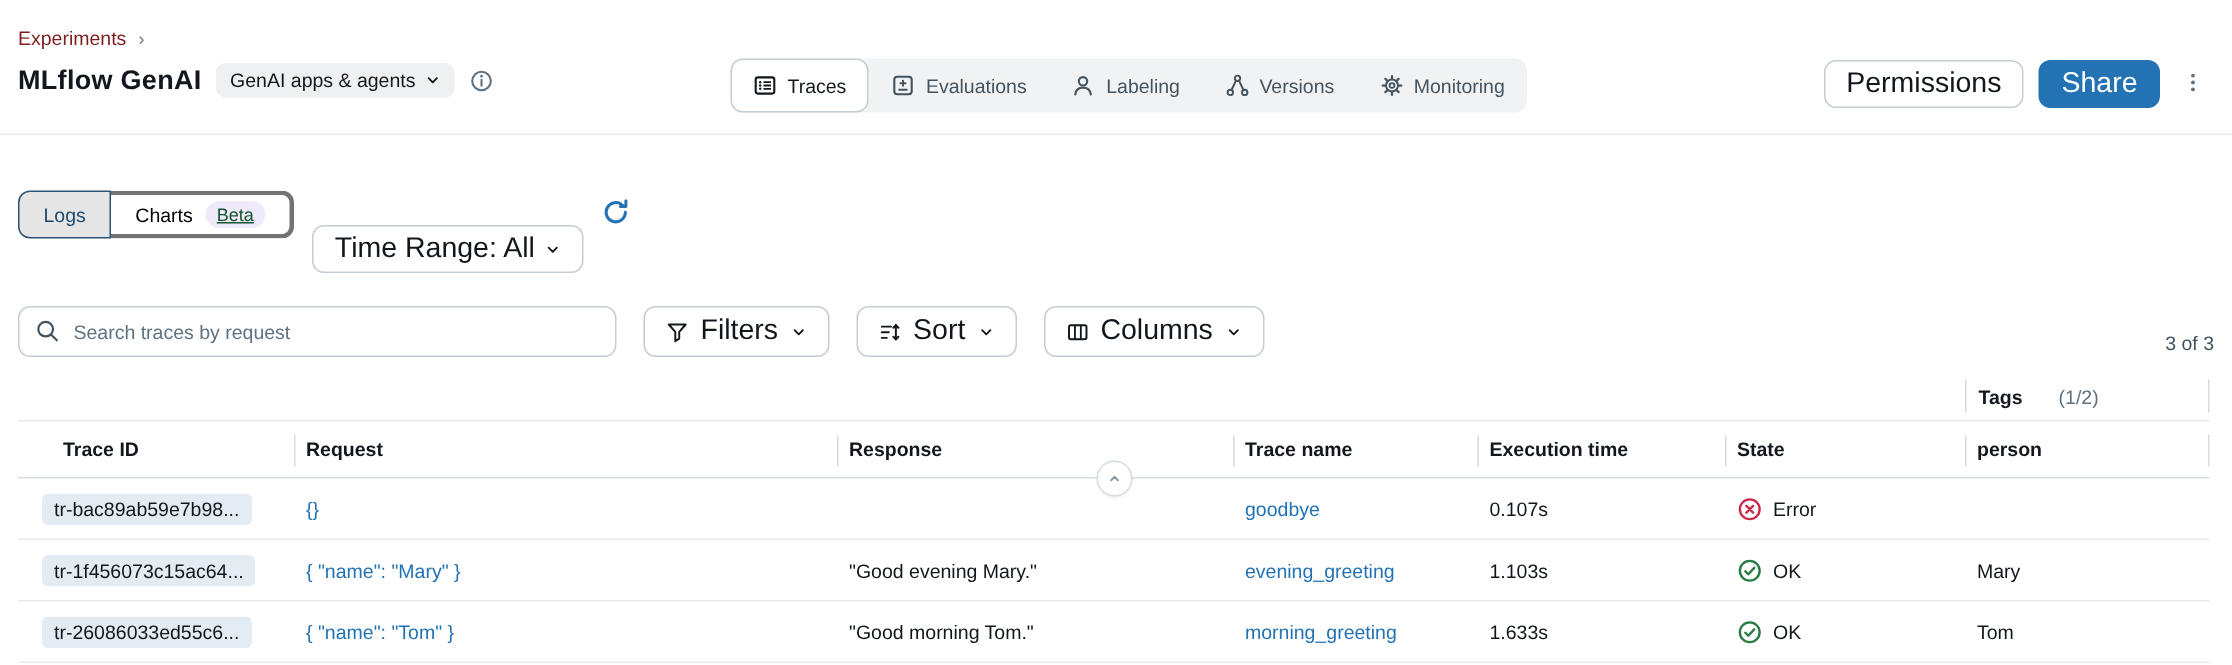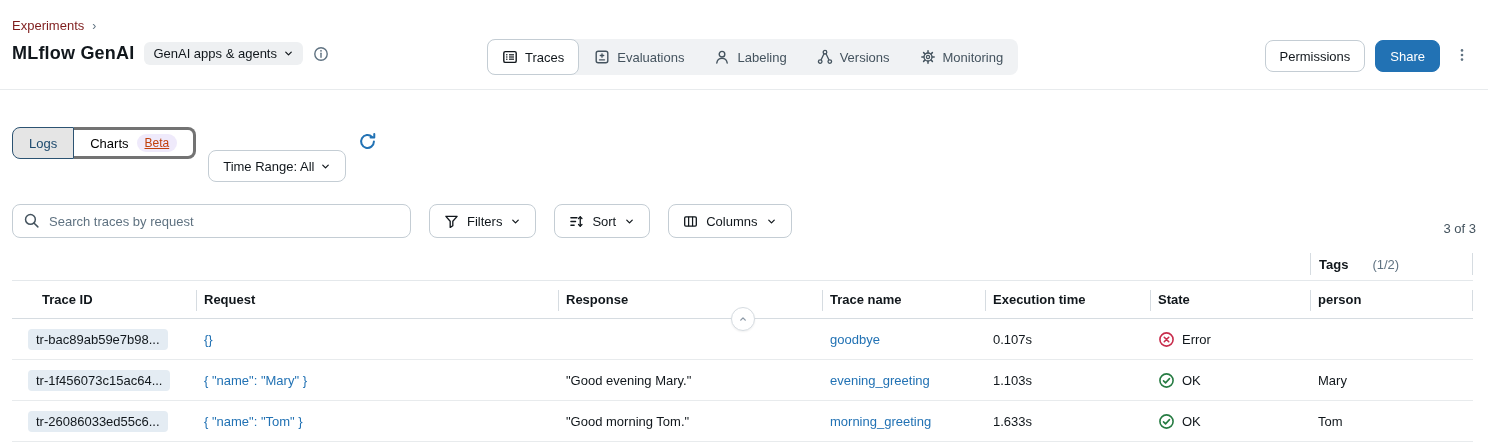--- a/index.html
+++ b/index.html
@@ -20,34 +20,34 @@
   .muted-ic { color: #5F7281; }
 
   .center-tabs { position: absolute; left: 487px; top: 39px; display: flex; align-items: stretch;
     background: #F0F2F4; border-radius: 8px; height: 36px; }
   .tab { display: flex; align-items: center; gap: 7px; padding: 0 14px; color: #44535E;
     cursor: pointer; border-radius: 8px; border: 1px solid transparent; }
   .tab.active { background: #fff; border-color: #C4CDD4; color: #11171C; font-weight: 500; }
 
   .header-actions { position: absolute; right: 14px; top: 40px; display: flex; align-items: center; gap: 10px; }
   .btn { display: inline-flex; align-items: center; gap: 6px; height: 32px; padding: 0 14px;
-    border: 1px solid #C4CDD4; border-radius: 8px; background: #fff; font-size: 13px;
+    border: 1px solid #C4CDD4; border-radius: 8px; background: #fff; font-size: 19px;
     color: #11171C; cursor: pointer; font-family: inherit; }
   .btn-primary { background: #2272B4; border-color: #2272B4; color: #fff; font-weight: 500; }
   .kebab { border: none; background: none; padding: 2px 4px; cursor: pointer; }
 
   
   .toolbar-row1 { margin: 14px 12px 0; display: flex; align-items: center; }
   .seg-group { display: flex; }
   .seg { height: 32px; display: inline-flex; align-items: center; gap: 8px; padding: 0 16px;
     border: 3px solid #737373; background: #fff; cursor: pointer; font-family: inherit; font-size: 13px; }
   .seg.first { border-radius: 8px 0 0 8px; }
   .seg.last { border-radius: 0 8px 8px 0; border-left: none; }
   .seg.active { background: #e5e5e5; border: 1px solid #2C5372; color: #1D4A6E; font-weight: 500; }
-  .beta-pill { background: #EFEAFB; color: #c2410c; border-radius: 10px; padding: 2px 8px; font-size: 12px; text-decoration: underline; }
+  .beta-pill { background: #EFEAFB; color: #14532d; border-radius: 10px; padding: 2px 8px; font-size: 12px; text-decoration: underline; }
   .time-range { margin-left: 12px; margin-top: 46px; }
   .refresh-btn { margin-left: 12px; border: none; background: none; cursor: pointer; color: #2272B4; }
 
   .toolbar-row2 { margin: 22px 12px 0 12px; display: flex; align-items: center; }
   .search-box { position: relative; width: 399px; height: 34px; }
   .search-box input { width: 100%; height: 100%; border: 1px solid #C4CDD4; border-radius: 8px;
     padding: 0 10px 0 36px; font-family: inherit; font-size: 13px; color: #11171C; outline: none; }
   .search-box input::placeholder { color: #5F7281; }
   .search-ic { position: absolute; left: 11px; top: 8px; color: #44535E; }
   .tbtn { height: 34px; margin-left: 18px; }

